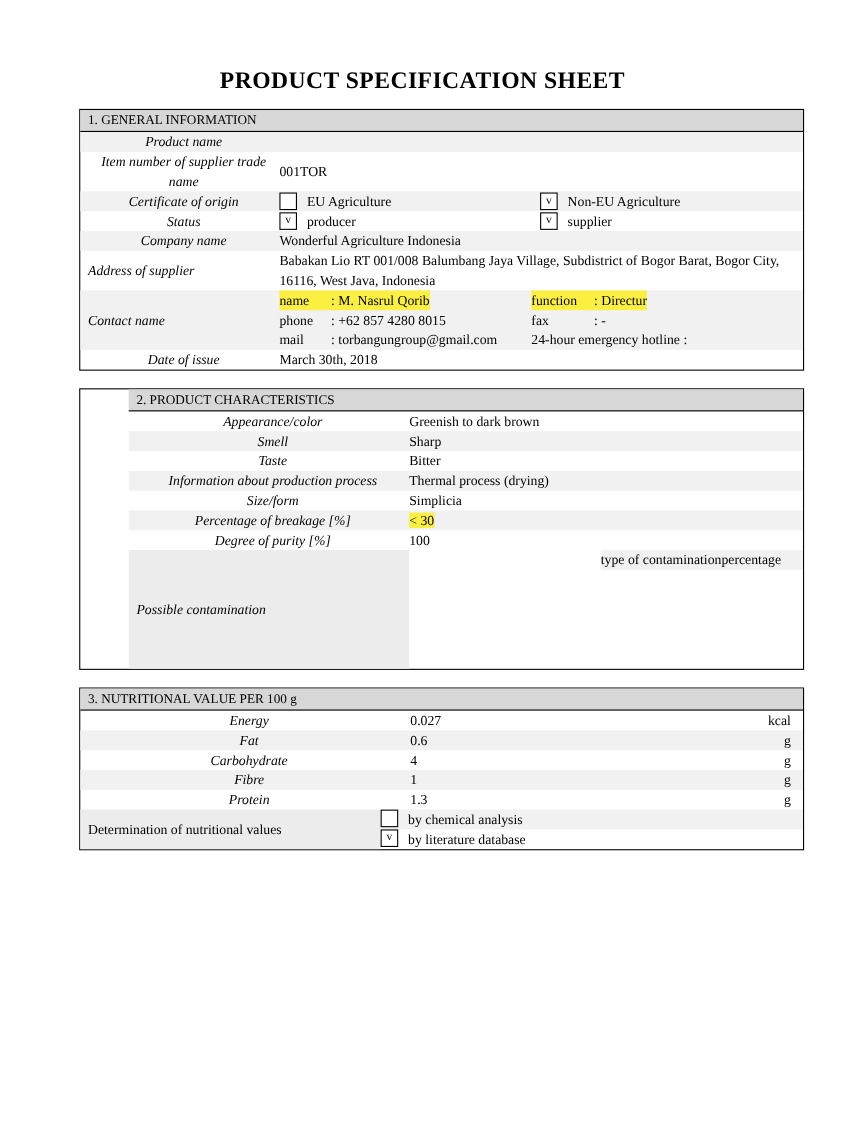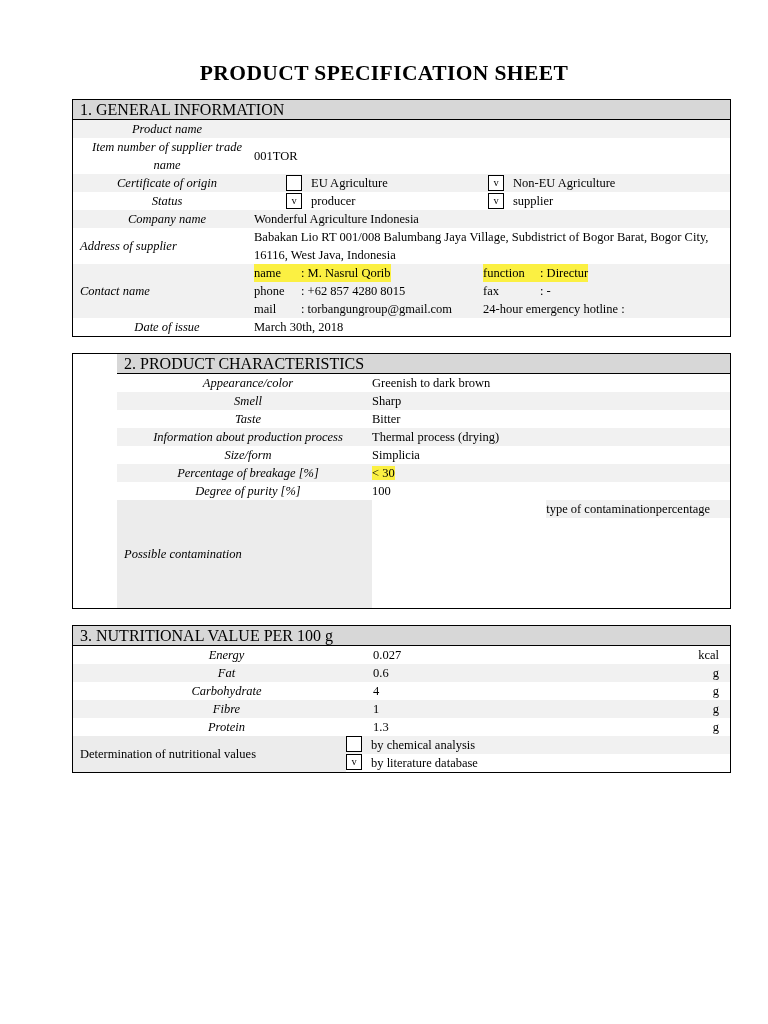--- a/index.html
+++ b/index.html
@@ -12,37 +12,37 @@
     position:absolute;top:61px;left:0;width:768px;text-align:center;
     font-size:21.5px;font-weight:bold;letter-spacing:.4px;
   }
   .section{
     position:absolute;left:72px;width:659px;box-sizing:border-box;
     border:1.5px solid #000;background:#fff;
   }
   .s1{top:99px;} .s2{top:353px;padding-left:44px;} .s3{top:625px;}
   .sec-header{
     background:#d7d7d7;border-bottom:1.5px solid #000;
-    font-size:16px;height:19px;line-height:19px;padding-left:7px;
+    font-size:12px;height:19px;line-height:19px;padding-left:7px;
   }
   .row{display:flex;font-size:12.5px;line-height:18px;min-height:18px;}
   .gray{background:#f1f1f1;}
   .lbl{font-style:italic;padding-left:7px;box-sizing:border-box;flex-shrink:0;text-align:center;}
   .s1 .lbl{width:181px;}
   .s2 .lbl{width:255px;}
   .val{flex:1;padding-right:6px;}
   .vcenter{display:flex;align-items:center;}
   .h36{height:36px;} .h54{height:54px;} .h108{height:108px;}
   .cb{
     display:inline-block;box-sizing:border-box;width:16px;height:16px;
     border:1.5px solid #000;background:#fff;text-align:center;
     font-size:10.5px;line-height:13px;flex-shrink:0;margin-right:9px;
   }
   .optline{display:flex;align-items:center;flex:1;}
-  .opt1{width:202px;display:flex;align-items:center;flex-shrink:0;margin-left:32px;}
+  .opt1{width:237px;display:flex;align-items:center;flex-shrink:0;}
   .opt2{display:flex;align-items:center;}
   .hl{background:#fbf042;}
   
   .contact-grid{flex:1;display:flex;flex-direction:column;}
   .cline{display:flex;height:18px;line-height:18px;}
   .c-left{width:229px;flex-shrink:0;display:flex;}
   .c-right{display:flex;}
   .inpair{display:inline-flex;}
   .ckey{display:inline-block;width:47px;flex-shrink:0;}
   .ckey2{display:inline-block;width:57px;flex-shrink:0;}

